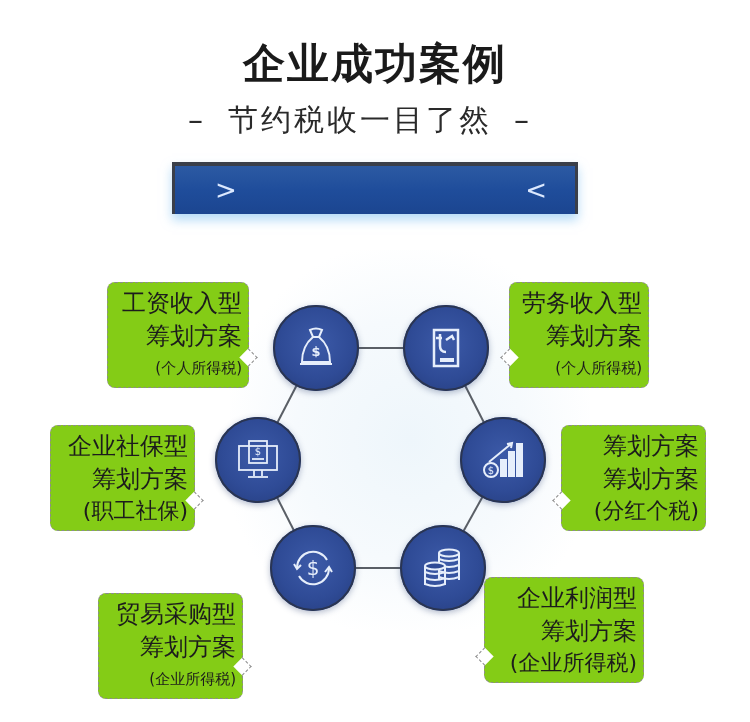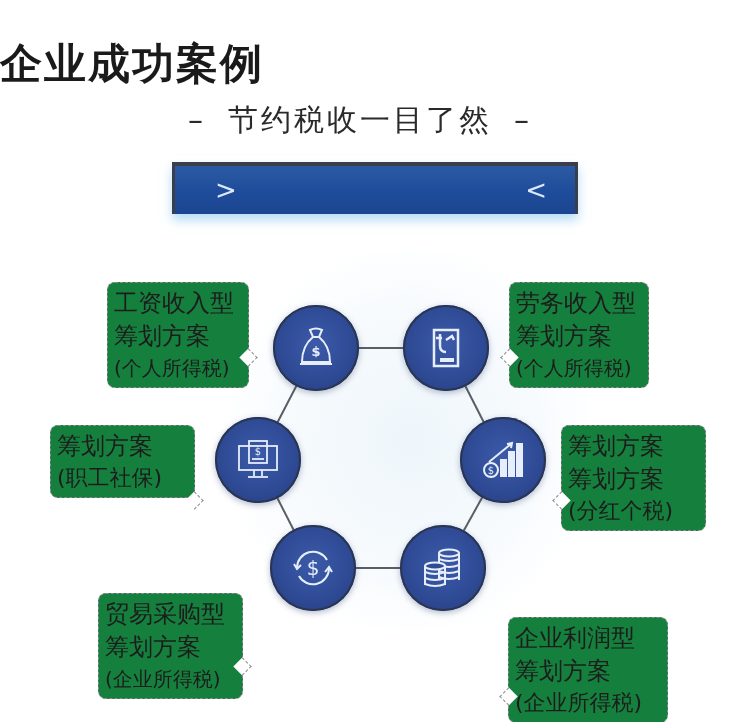--- a/index.html
+++ b/index.html
@@ -6,21 +6,21 @@
     body {
       width: 750px; height: 722px; position: relative; overflow: hidden;
       background: #ffffff;
       font-family: "DejaVu Sans", "Liberation Sans", sans-serif;
     }
     .glow {
       position: absolute; left: 230px; top: 250px; width: 360px; height: 380px;
       background: radial-gradient(ellipse at center, #eef6fb 0%, #f6fafd 45%, rgba(255,255,255,0) 75%);
     }
     .title {
-      position: absolute; left: 0; top: 36px; width: 750px; text-align: left;
+      position: absolute; left: 0; top: 36px; width: 750px; text-align: center;
       font-size: 42px; font-weight: bold; color: #1a1a1a; letter-spacing: 2px;
     }
     .subtitle {
       position: absolute; left: 0; top: 100px; width: 720px; text-align: center;
       font-size: 30px; color: #2a2a2a; letter-spacing: 3px;
     }
     .subtitle .dash { display: inline-block; margin: 0 22px; }
     .banner {
       position: absolute; left: 172px; top: 162px; width: 406px; height: 52px;
       background: linear-gradient(180deg, #2c5aa3 0%, #1f4d9b 50%, #1b4590 100%);
@@ -37,27 +37,28 @@
     .node {
       position: absolute; width: 86px; height: 86px; border-radius: 50%;
       background: radial-gradient(circle at 50% 45%, #3c5aa8 0%, #2f4b96 55%, #243b7a 100%);
       box-shadow: 0 0 0 2px #2a3552 inset, 0 2px 6px rgba(40,60,110,0.35);
       display: flex; align-items: center; justify-content: center;
     }
     .node svg { width: 48px; height: 48px; }
     .bubble {
       position: absolute;
       border: 1.5px dashed #8c8c8c; border-radius: 8px;
-      background: #15803d;
+      background: #84cc16;
       padding: 4px 6px;
       color: #1c1c1c;
       box-sizing: border-box;
+      text-align: right;
     }
     .bubble .l1, .bubble .l2 { font-size: 24px; line-height: 33px; white-space: nowrap; }
-    .bubble .l3 { font-size: 20px; line-height: 30px; white-space: nowrap; }
+    .bubble .l3 { font-size: 15px; line-height: 30px; white-space: nowrap; }
     .bubble .tail {
       position: absolute; width: 12px; height: 12px; background: #fff;
       border: 1.5px dashed #8c8c8c; transform: rotate(45deg);
     }
     .bubble .tail.r { border-left: none; border-bottom: none; }
     .bubble .tail.l { border-right: none; border-top: none; }
   </style>
 </head>
 <body>
 
@@ -153,37 +154,38 @@
 </div>
 
 <div class="bubble" style="left:509px; top:282px; width:140px;">
   <div class="l1">劳务收入型</div>
   <div class="l2">筹划方案</div>
   <div class="l3">(个人所得税)</div>
   <div class="tail l" style="left:-7px; top:68px;"></div>
 </div>
 
 <div class="bubble" style="left:50px; top:425px; width:145px;">
+  <div class="l1">企业社保型</div>
   <div class="l2">筹划方案</div>
   <div class="l3" style="font-size:22px;">(职工社保)</div>
   <div class="tail r" style="right:-7px; top:68px;"></div>
 </div>
 
 <div class="bubble" style="left:561px; top:425px; width:145px;">
   <div class="l1">筹划方案</div>
   <div class="l2">筹划方案</div>
   <div class="l3" style="font-size:22px;">(分红个税)</div>
   <div class="tail l" style="left:-7px; top:68px;"></div>
 </div>
 
 <div class="bubble" style="left:98px; top:593px; width:145px;">
   <div class="l1">贸易采购型</div>
   <div class="l2">筹划方案</div>
   <div class="l3">(企业所得税)</div>
   <div class="tail r" style="right:-7px; top:66px;"></div>
 </div>
 
-<div class="bubble" style="left:508px; top:577px; width:160px;margin-top:40px;">
+<div class="bubble" style="left:484px; top:577px; width:160px;">
   <div class="l1">企业利润型</div>
   <div class="l2">筹划方案</div>
   <div class="l3" style="font-size:22px;">(企业所得税)</div>
   <div class="tail l" style="left:-7px; top:72px;"></div>
 </div>
 
 </body></html>

